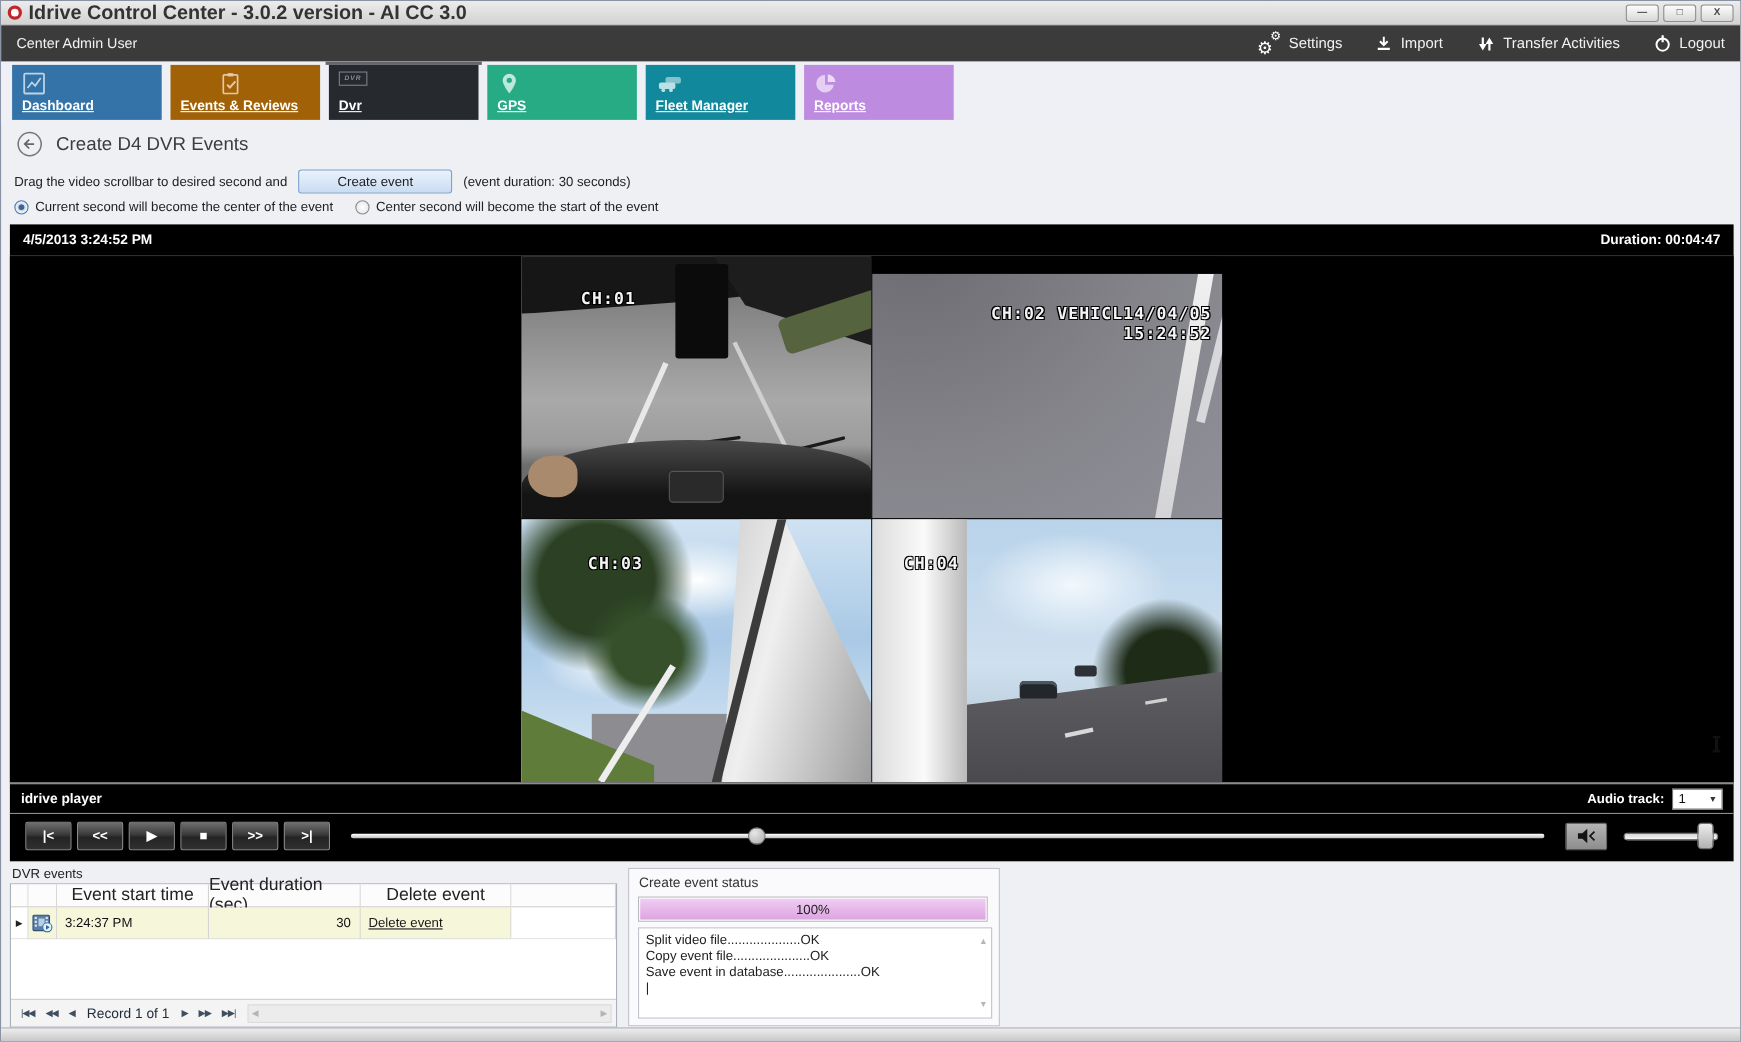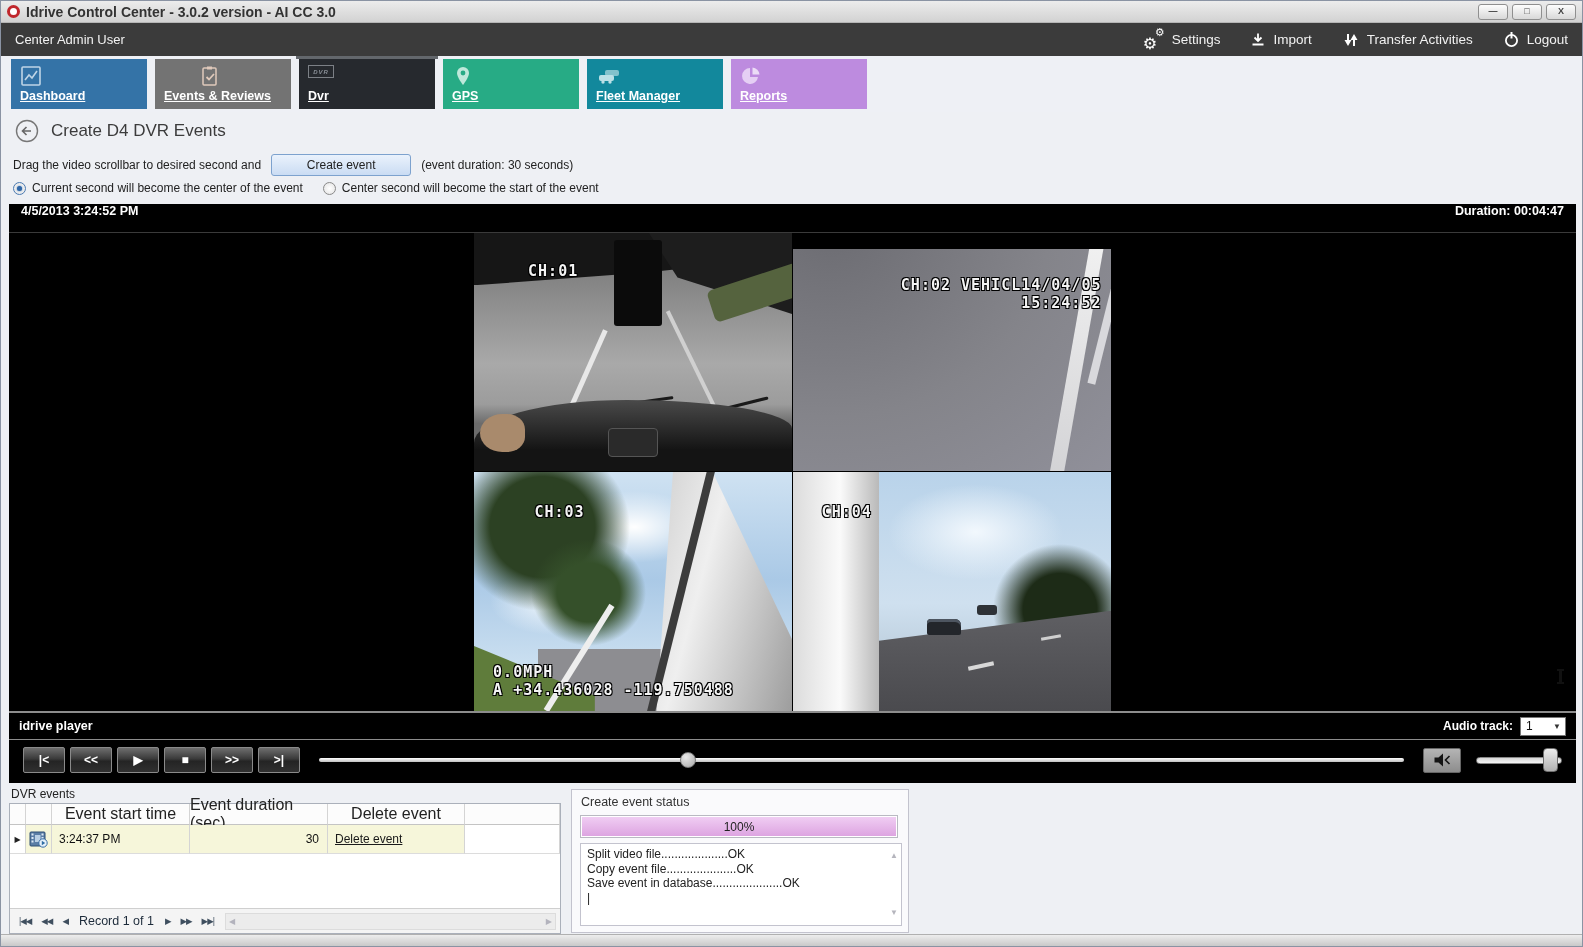--- a/index.html
+++ b/index.html
@@ -5,21 +5,21 @@
   * { margin:0; padding:0; box-sizing:border-box; }
   html,body { width:1583px; height:947px; background:#9aa0ac; }
   body { font-family:"Liberation Sans", sans-serif; }
   .window { position:relative; width:1583px; height:947px; background:#eef0f4; overflow:hidden; border:1px solid #8a93a3; }
 
   
   .titlebar { position:absolute; top:0; left:0; width:100%; height:22px;
     background:linear-gradient(#ececec,#d2d2d2); display:flex; align-items:center; padding:0 6px;
     border-bottom:1px solid #b5b5b5; }
   .app-icon { width:13px; height:13px; border-radius:50%; border:3px solid #c0272d; background:#fff; margin-right:6px; }
-  .titlebar-text { font-size:14px; font-weight:bold; color:#333; flex:1; }
+  .titlebar-text { font-size:18px; font-weight:bold; color:#333; flex:1; }
   .win-btns { display:flex; gap:4px; }
   .win-btn { width:30px; height:16px; border:1px solid #8f8f8f; border-radius:3px;
     background:linear-gradient(#fdfdfd,#d8d8d8); font-size:9px; font-weight:bold; color:#444;
     display:flex; align-items:center; justify-content:center; line-height:1; }
 
   
   .topbar { position:absolute; top:22px; left:0; width:100%; height:33px; background:#3b3b3b;
     display:flex; align-items:center; padding:0 14px; }
   .welcome { color:#f2f2f2; font-size:13px; }
   .topbar-actions { margin-left:auto; display:flex; align-items:center; gap:30px; }
@@ -27,21 +27,21 @@
   .gear-wrap { position:relative; width:22px; height:20px; font-family:"DejaVu Sans", sans-serif; color:#fff; }
   .gear-big { position:absolute; left:0; bottom:-3px; font-size:16px; }
   .gear-small { position:absolute; right:0; top:-4px; font-size:11px; }
 
   
   .tabbar { position:absolute; top:55px; left:0; width:100%; height:56px; background:#eef0f5; }
   .tab { position:absolute; top:3px; width:136px; height:50px; padding:6px 9px; color:#fff; cursor:pointer; }
   .tab-icon { width:22px; height:22px; opacity:.85; }
   .tab-label { position:absolute; left:9px; bottom:6px; font-size:12.5px; font-weight:bold; white-space:nowrap;text-decoration:underline; }
   .tab0 { left:10px;  background:#3473a7; }
-  .tab1 { left:154px; background:#737373;padding-left:44px; }
+  .tab1 { left:154px; background:#a16207;padding-left:44px; }
   .tab2 { left:298px; background:#26292e; }
   .tab3 { left:442px; background:#27ab85; }
   .tab4 { left:586px; background:#12889c; }
   .tab5 { left:730px; background:#bd8bdf; }
   .tab-indicator { position:absolute; top:0; left:295px; width:142px; height:3px; background:#63676c; }
   .dvr-box { width:26px; height:13px; border:1px solid #8b9096; display:flex; align-items:center; justify-content:center;
     font-size:6px; letter-spacing:1px; color:#9aa0a8; font-style:italic; font-weight:bold; }
 
   
   .page-header { position:absolute; top:118px; left:14px; display:flex; align-items:center; gap:12px; }
@@ -51,21 +51,21 @@
   .create-event-btn { width:140px; height:22px; border:1px solid #7da2ce; border-radius:3px;
     background:linear-gradient(#eaf2fc,#cadcf3); font-size:12px; color:#222; display:flex; align-items:center; justify-content:center; cursor:pointer; }
   .radio-row { position:absolute; top:180px; left:12px; display:flex; align-items:center; gap:20px; font-size:12px; color:#222; }
   .radio-group { display:flex; align-items:center; gap:6px; }
   .radio { width:13px; height:13px; border-radius:50%; border:1px solid #8a8a8a; background:radial-gradient(#fff,#e2e2e2); position:relative; }
   .radio.checked { border-color:#4a7ab2; }
   .radio.checked::after { content:""; position:absolute; left:3px; top:3px; width:5px; height:5px; border-radius:50%; background:#2f67a8; box-shadow:0 0 2px #2f67a8; }
 
   
   .video-wrap { position:absolute; top:203px; left:8px; width:1567px; height:579px; background:#000; }
-  .vheader { height:29px; display:flex; justify-content:space-between; padding:0 12px;
+  .vheader { height:29px; display:flex; align-items:center; justify-content:space-between; padding:0 12px;
     border-bottom:1px solid #3a3a3a; color:#fff; font-size:12.5px; font-weight:bold; }
   .vcanvas { position:relative; height:478px; background:#000; overflow:hidden; }
   .vgrid { position:absolute; left:465px; top:0; width:637px; height:478px;
     display:grid; grid-template-columns:318px 318px; grid-template-rows:238px 239px; gap:1px; background:#000; }
   .cell { position:relative; overflow:hidden; }
   .ovl { position:absolute; font-family:"DejaVu Sans Mono", monospace; font-weight:bold; font-size:15px; color:#f4f4f4;
     text-shadow:1px 1px 0 #000,-1px -1px 0 #000,1px -1px 0 #000,-1px 1px 0 #000; letter-spacing:1px; white-space:nowrap; }
   .layer { position:absolute; }
 
   
@@ -351,24 +351,20 @@
           <div class="layer c3-cloud1"></div>
           <div class="layer c3-cloud2"></div>
           <div class="layer c3-tree1"></div>
           <div class="layer c3-tree2"></div>
           <div class="layer c3-road"></div>
           <div class="layer c3-grass"></div>
           <div class="layer c3-line"></div>
           <div class="layer c3-truck"></div>
           <div class="layer c3-truckedge"></div>
           <div class="ovl" style="left:19%; top:13%;">CH:03</div>
-          <div class="ovl c3-meta">
-            <span>0.0MPH</span><br>
-            <span>A +34.436028 -119.750488</span>
-          </div>
         </div>
 
         <div class="cell c4">
           <div class="layer c4-cloud"></div>
           <div class="layer c4-trees"></div>
           <div class="layer c4-road"></div>
           <div class="layer c4-dash1"></div>
           <div class="layer c4-dash2"></div>
           <div class="layer c4-car1"></div>
           <div class="layer c4-car2"></div>

